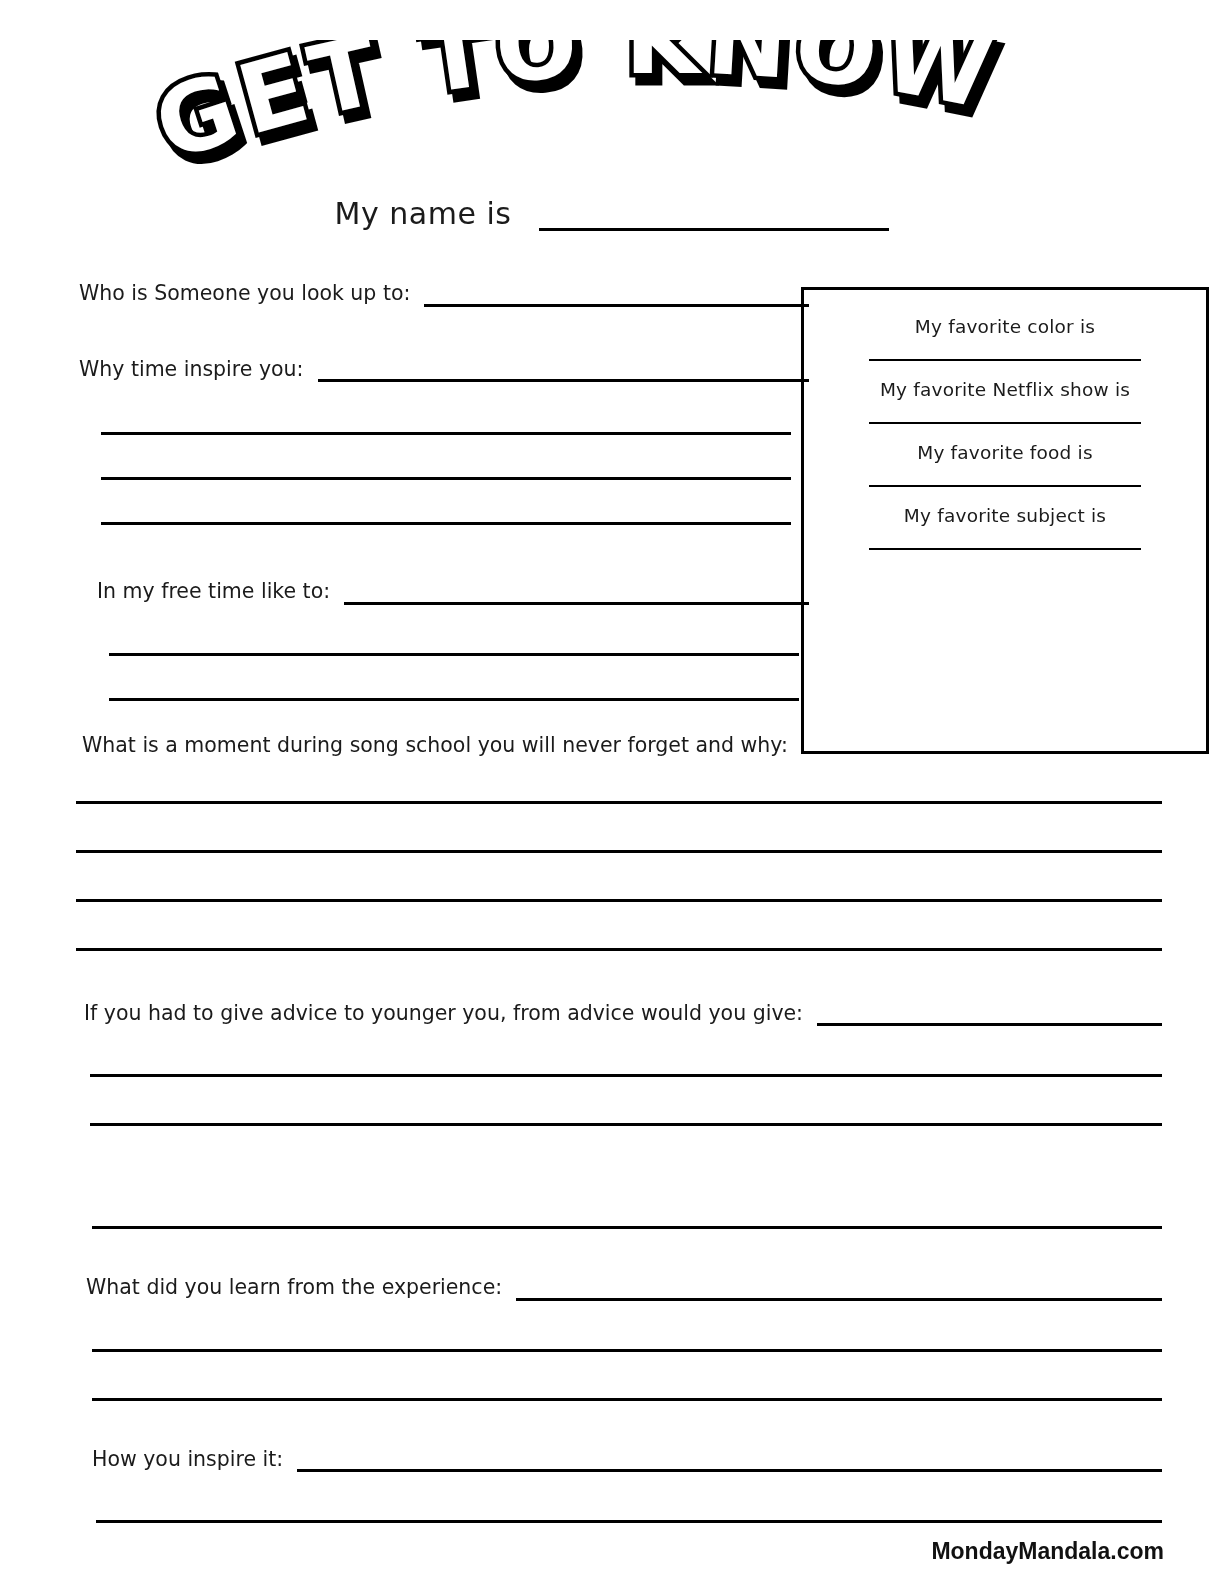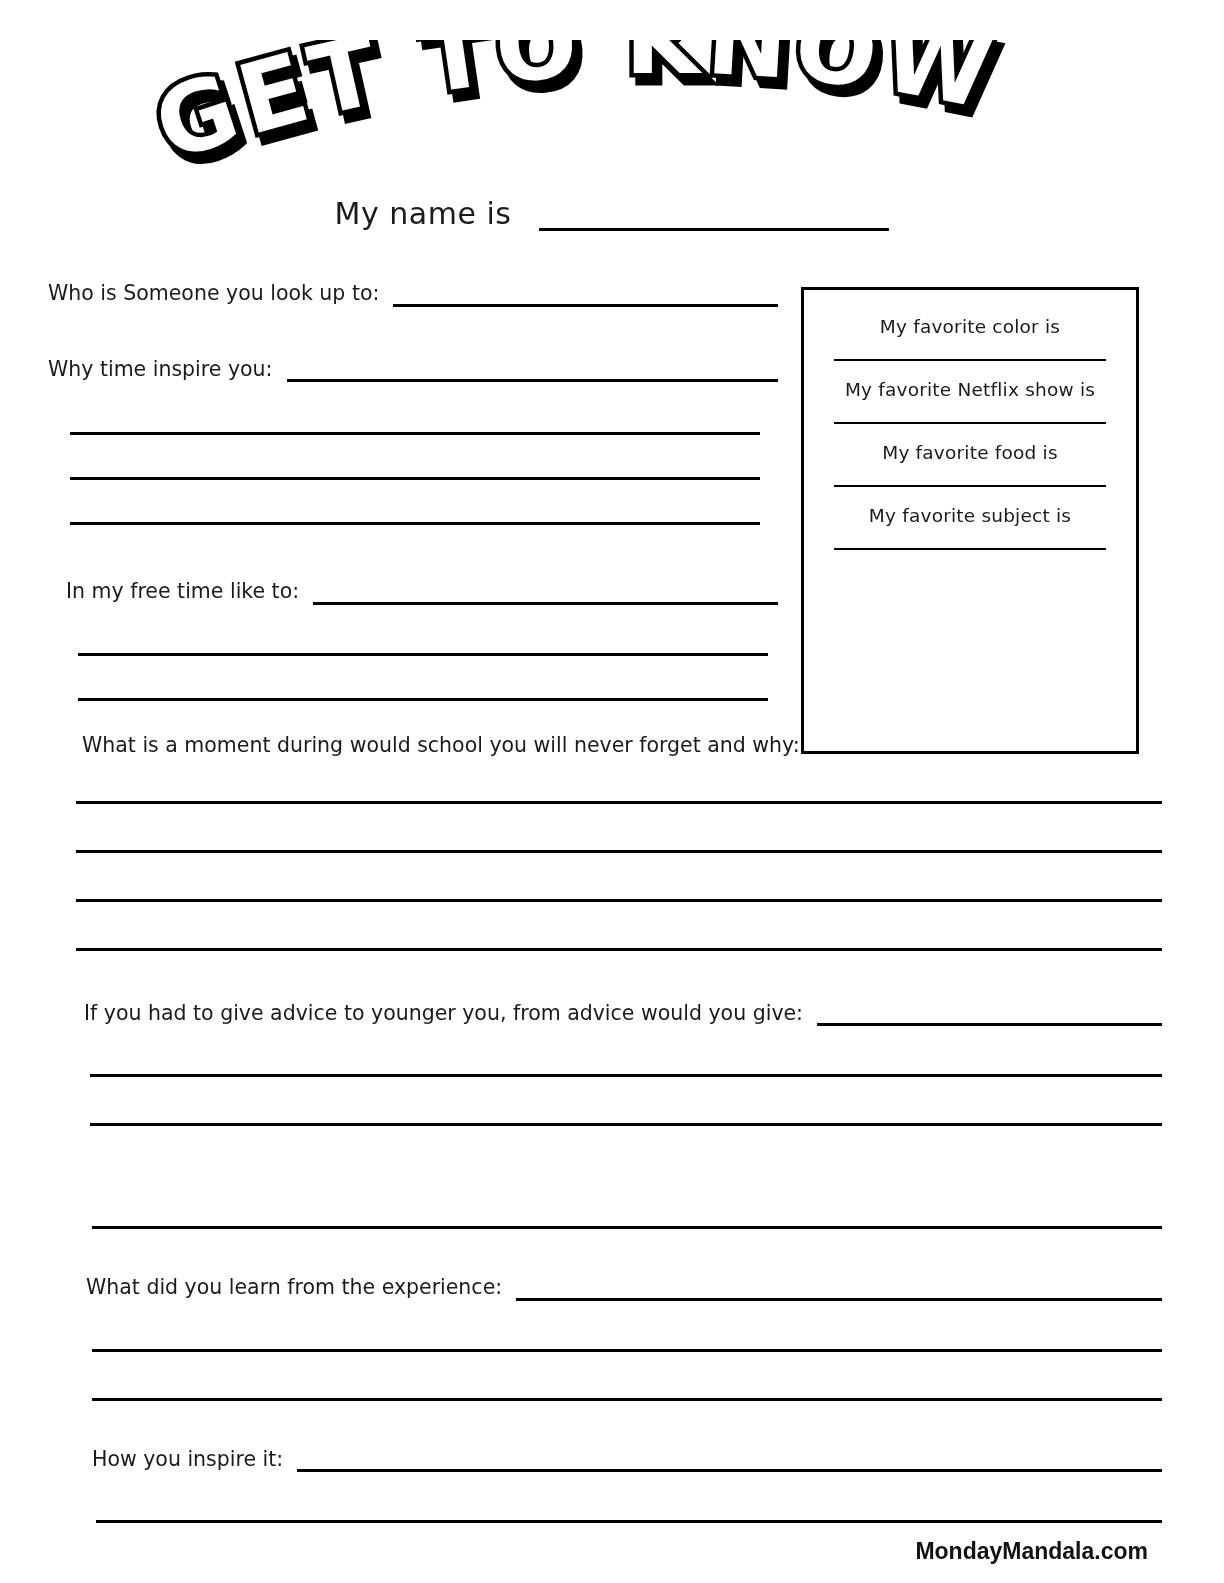--- a/index.html
+++ b/index.html
@@ -47,21 +47,21 @@
   .name-line {
     width: 350px;
     border-bottom: 3px solid #000;
     height: 24px;
   }
 
   
   .left-col {
     position: absolute;
     top: 283px;
-    left: 48px;
+    left: 79px;
     width: 730px;
   }
   .row {
     display: flex;
     align-items: flex-end;
     margin-bottom: 0;
   }
   .q {
     font-size: 20.5px;
     color: #1b1b1b;
@@ -78,21 +78,21 @@
   .blank-line {
     border-bottom: 3px solid #000;
     height: 0;
   }
 
   
   .fav-box {
     position: absolute;
     top: 287px;
     left: 801px;
-    width: 338px;
+    width: 408px;
     height: 467px;
     border: 3px solid #000;
     padding: 26px 28px 0 28px;
   }
   .fav-item { text-align: center; margin-bottom: 18px; }
   .fav-label {
     font-size: 18.5px;
     color: #1b1b1b;
     display: block;
     margin-bottom: 22px;
@@ -115,21 +115,21 @@
   .q-full {
     font-size: 20.5px;
     color: #1b1b1b;
     white-space: nowrap;
     line-height: 1;
     padding-bottom: 3px;
   }
 
   .footer {
     position: absolute;
-    right: 76px;
+    right: 60px;
     bottom: 18px;
     font-size: 23px;
     font-weight: bold;
     color: #111;
     font-family: "Liberation Sans", sans-serif;
   }
 </style>
 </head>
 <body>
 
@@ -201,21 +201,21 @@
   </div>
   <div class="fav-item">
     <span class="fav-label">My favorite subject is</span>
     <div class="fav-line"></div>
   </div>
 </div>
 
 <div class="full-col">
 
   <div class="row">
-    <span class="q-full" style="margin-left:20px;">What is a moment during would school you will never forget and why:</span>
+    <span class="q-full" style="margin-left:20px;">What is a moment during song school you will never forget and why:</span>
   </div>
   <div style="height:42px"></div>
   <div class="blank-line" style="margin-left:14px;"></div>
   <div style="height:46px"></div>
   <div class="blank-line" style="margin-left:14px;"></div>
   <div style="height:46px"></div>
   <div class="blank-line" style="margin-left:14px;"></div>
   <div style="height:46px"></div>
   <div class="blank-line" style="margin-left:14px;"></div>
 

